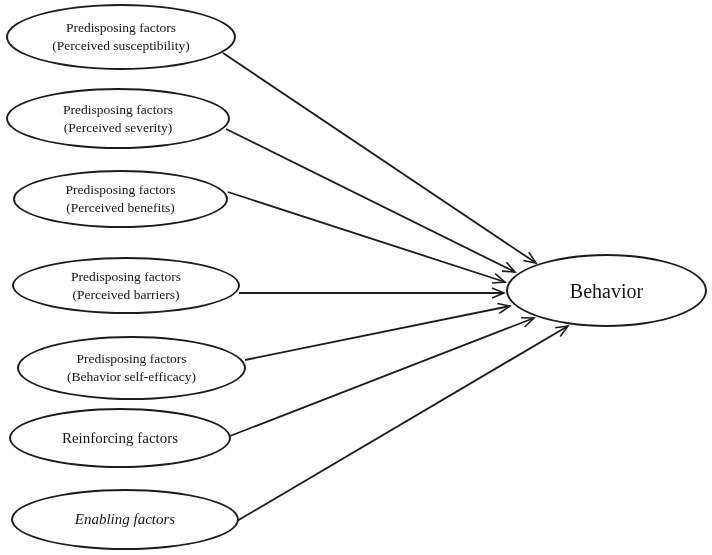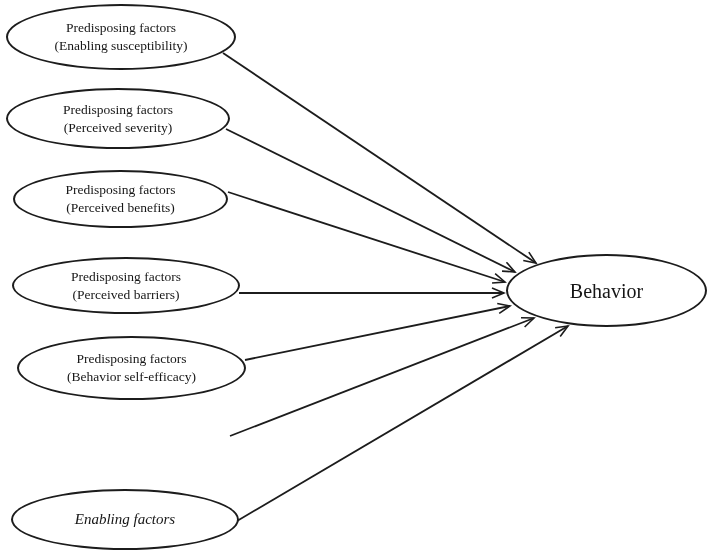--- a/index.html
+++ b/index.html
@@ -65,21 +65,21 @@
         <line x1="228" y1="192" x2="505" y2="282" marker-end="url(#arrowhead)"></line>
         <line x1="239" y1="293" x2="504" y2="293" marker-end="url(#arrowhead)"></line>
         <line x1="245" y1="360" x2="510" y2="306" marker-end="url(#arrowhead)"></line>
         <line x1="230" y1="436" x2="534" y2="318" marker-end="url(#arrowhead)"></line>
         <line x1="237" y1="521" x2="568" y2="326" marker-end="url(#arrowhead)"></line>
       </g>
   </svg>
 
   <div class="node two" style="left:6px; top:4px; width:230px; height:66px;">
     <span class="ln">Predisposing factors</span>
-    <span class="ln">(Enabling susceptibility)</span>
+    <span class="ln">(Perceived susceptibility)</span>
   </div>
 
   <div class="node two" style="left:6px; top:88px; width:224px; height:61px;">
     <span class="ln">Predisposing factors</span>
     <span class="ln">(Perceived severity)</span>
   </div>
 
   <div class="node two" style="left:13px; top:170px; width:215px; height:58px;">
     <span class="ln">Predisposing factors</span>
     <span class="ln">(Perceived benefits)</span>
@@ -88,20 +88,23 @@
   <div class="node two" style="left:12px; top:257px; width:228px; height:57px;">
     <span class="ln">Predisposing factors</span>
     <span class="ln">(Perceived barriers)</span>
   </div>
 
   <div class="node two" style="left:17px; top:336px; width:229px; height:64px;">
     <span class="ln">Predisposing factors</span>
     <span class="ln">(Behavior self-efficacy)</span>
   </div>
 
+  <div class="node single" style="left:9px; top:408px; width:222px; height:60px;">
+    <span class="ln">Reinforcing factors</span>
+  </div>
 
   <div class="node single" style="left:11px; top:489px; width:228px; height:61px;font-style:italic;">
     <span class="ln">Enabling factors</span>
   </div>
 
   <div class="node behavior single" style="left:506px; top:254px; width:201px; height:73px;">
     <span class="ln">Behavior</span>
   </div>
 
 </div>

